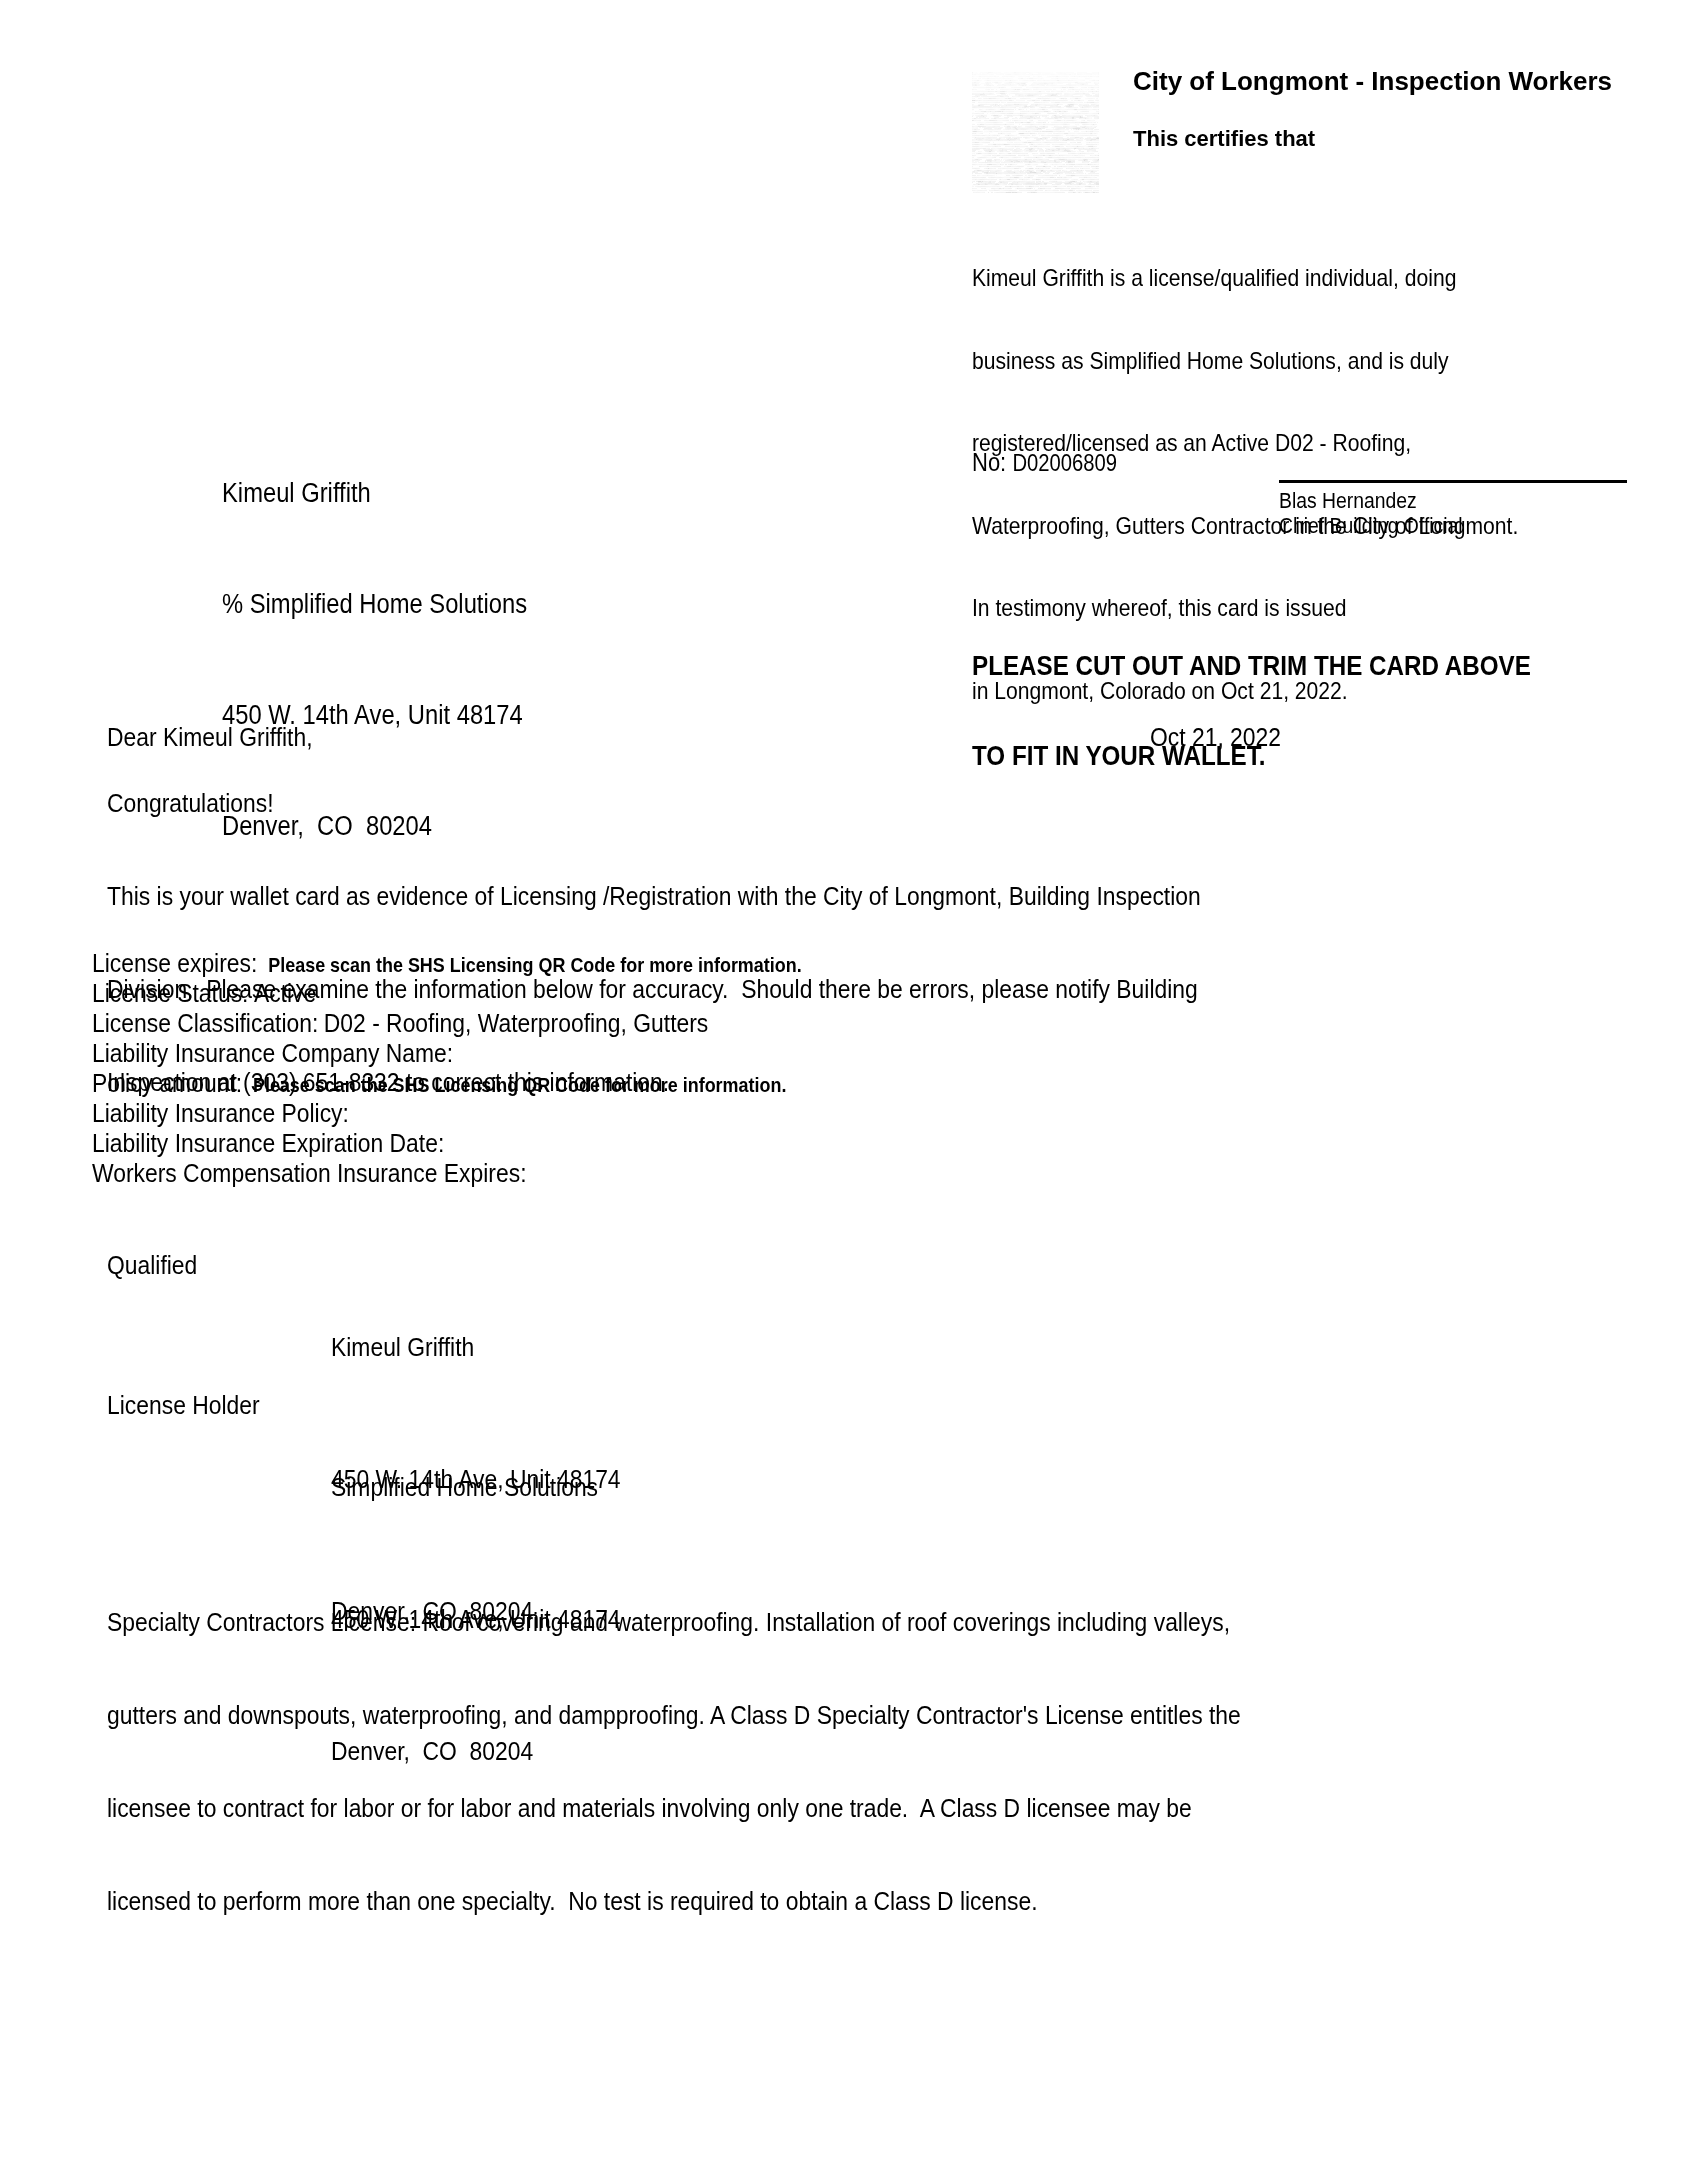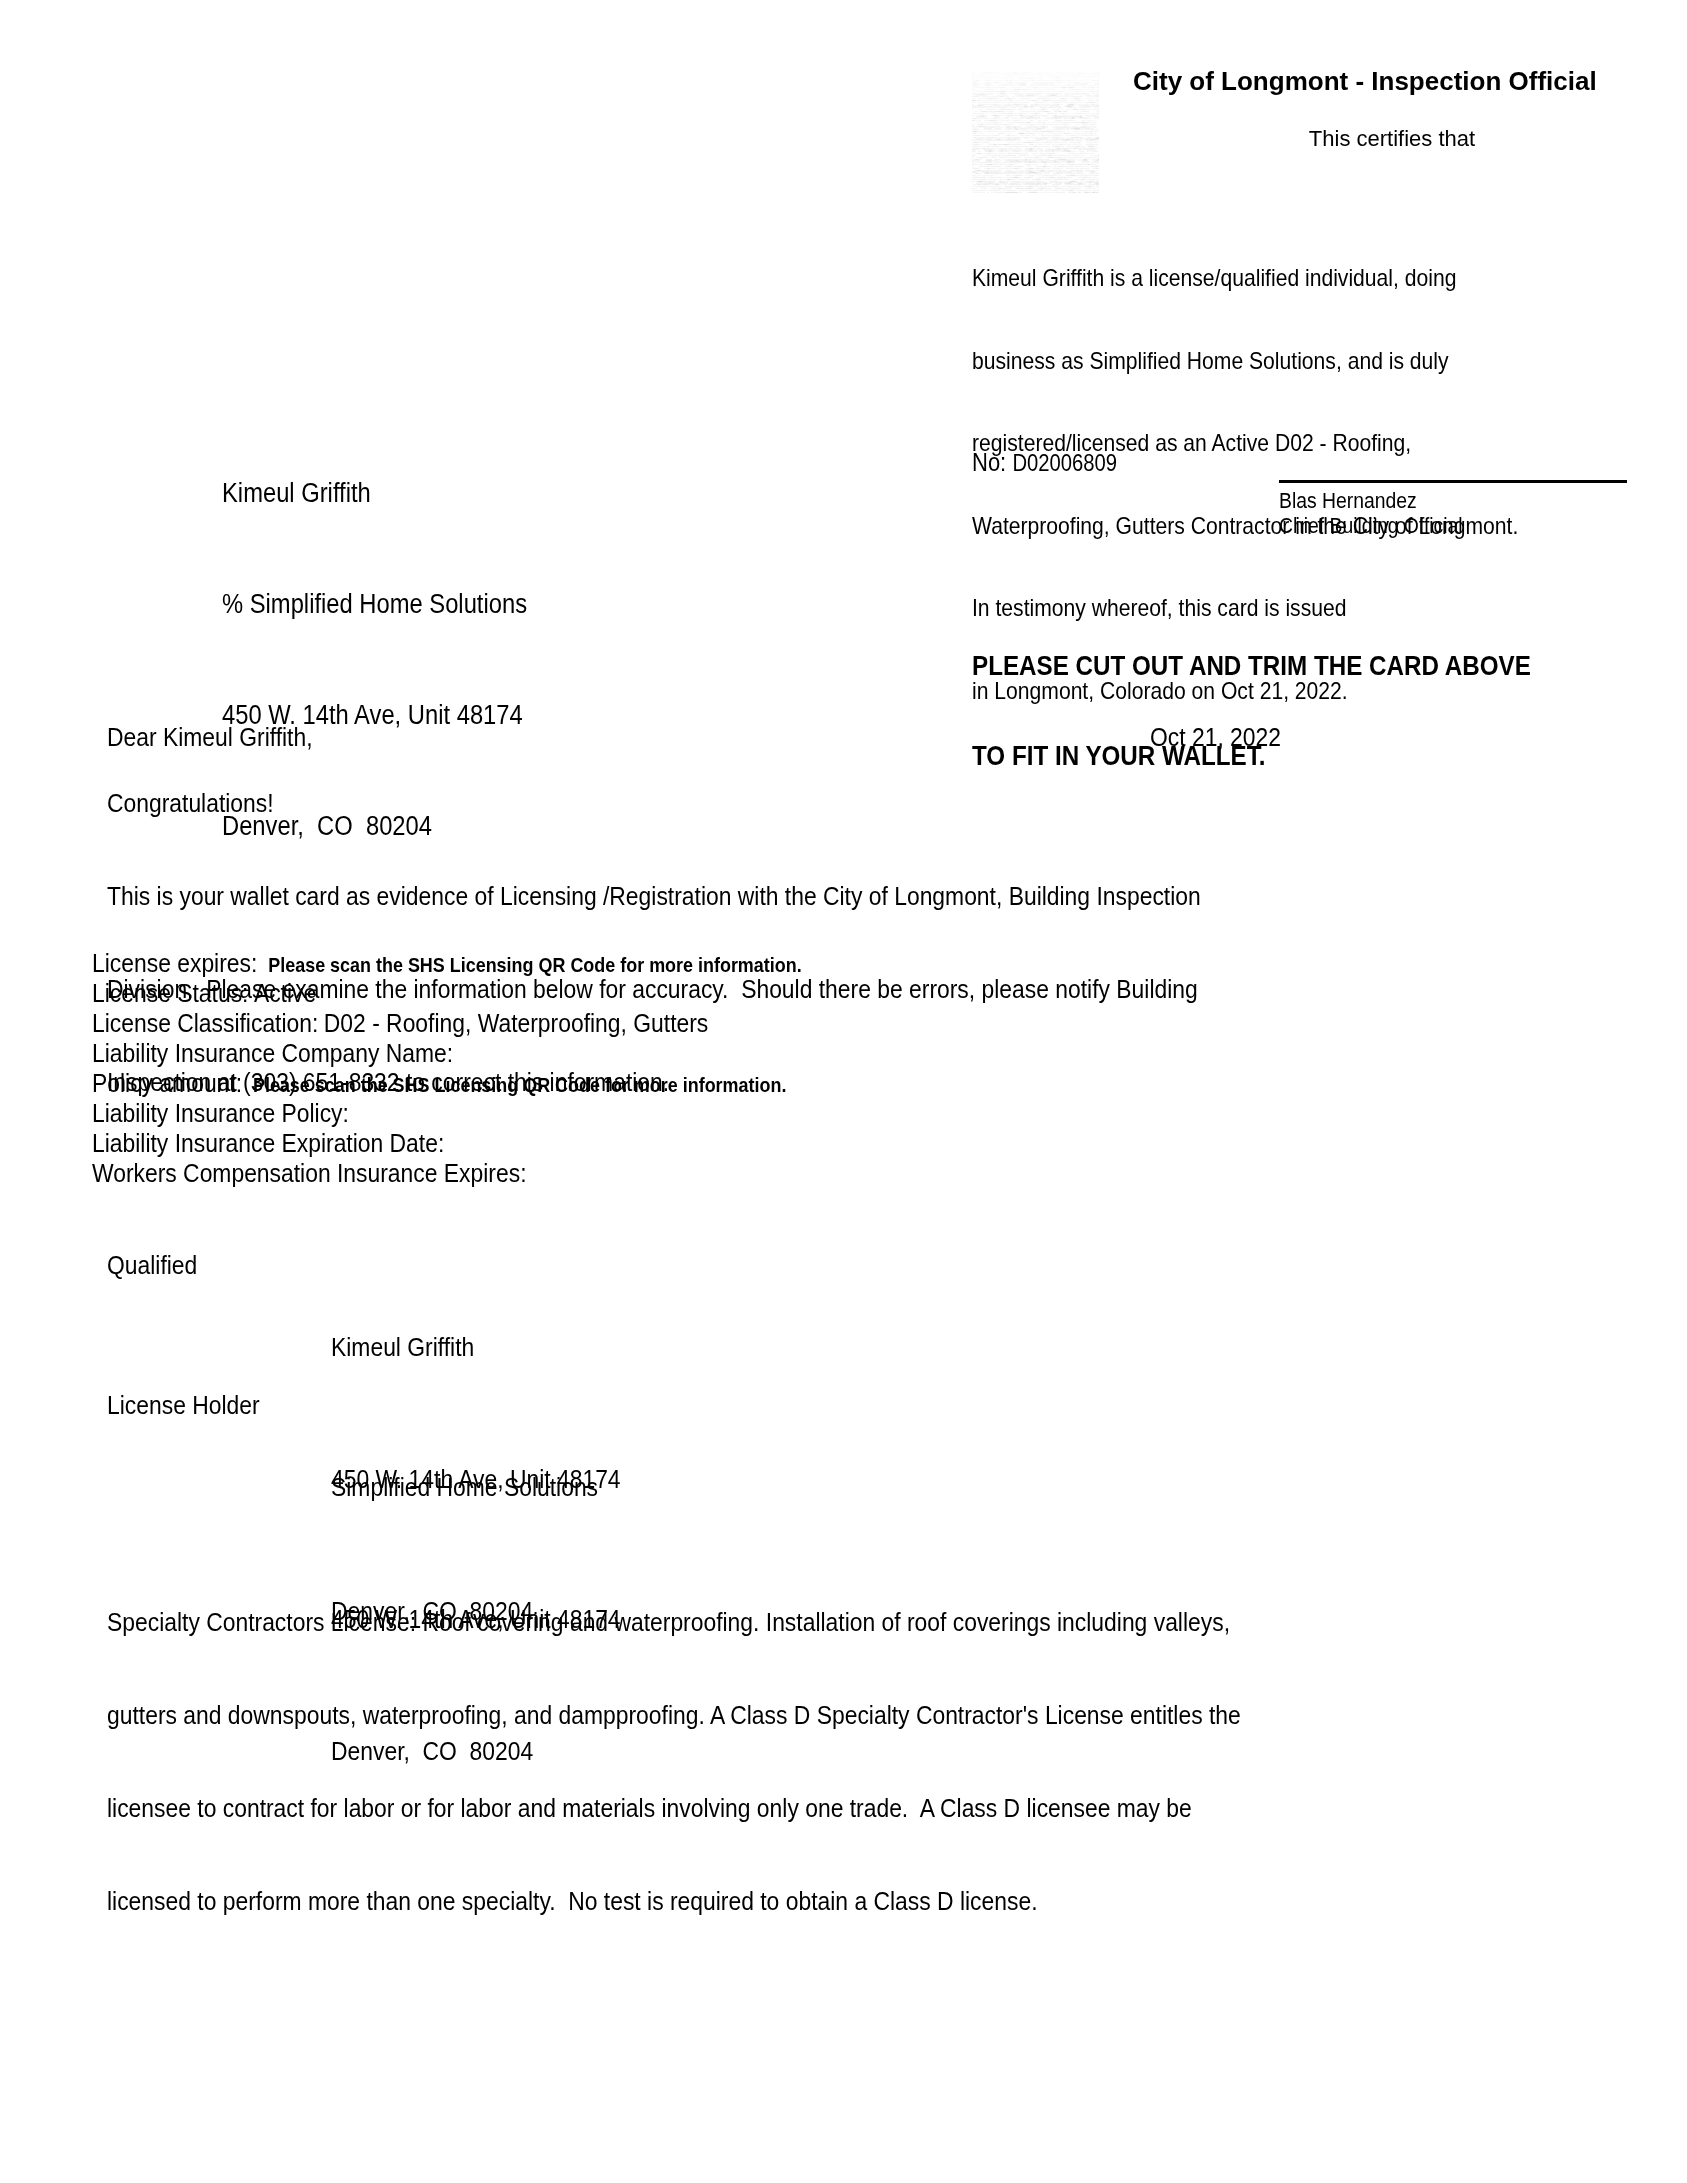--- a/index.html
+++ b/index.html
@@ -7,21 +7,21 @@
     width: 1687px; height: 2183px;
     background: #ffffff;
     color: #000000;
     font-family: "Liberation Sans", sans-serif;
     position: relative;
     overflow: hidden;
   }
   .abs { position: absolute; }
   
   .narrow { transform: scaleX(0.88); transform-origin: 0 0; white-space: pre; }
-  .center { text-align: center; }
+  .center { text-align: left; font-weight: bold; }
 
   
   .logo {
     left: 972px; top: 69px; width: 127px; height: 124px;
     overflow: hidden;
   }
   .logo .scanlines {
     position: absolute; left: 0; top: 0; right: 0; bottom: 0;
     background: repeating-linear-gradient(
       to bottom,
@@ -80,21 +80,21 @@
         <stop offset="1" stop-color="#ffffff" stop-opacity="0"></stop>
       </linearGradient>
     </defs>
     <rect x="0" y="8" width="285" height="272" fill="#ffffff"></rect>
     <rect x="0" y="8" width="285" height="272" filter="url(#grain)" opacity="0.75"></rect>
     <rect x="0" y="0" width="285" height="280" fill="url(#fadeTop)"></rect>
   </svg>
   <div class="scanlines"></div>
 </div>
 
-<div class="abs agency-title">City of Longmont - Inspection Official</div>
+<div class="abs agency-title">City of Longmont - Inspection Workers</div>
 <div class="abs certifies center">This certifies that</div>
 
 <div class="abs cert-para narrow">
   <div>Kimeul Griffith is a license/qualified individual, doing</div>
   <div>business as Simplified Home Solutions, and is duly</div>
   <div>registered/licensed as an Active D02 - Roofing,</div>
   <div>Waterproofing, Gutters Contractor in the City of Longmont.</div>
   <div>In testimony whereof, this card is issued</div>
   <div>in Longmont, Colorado on Oct 21, 2022.</div>
 </div>

